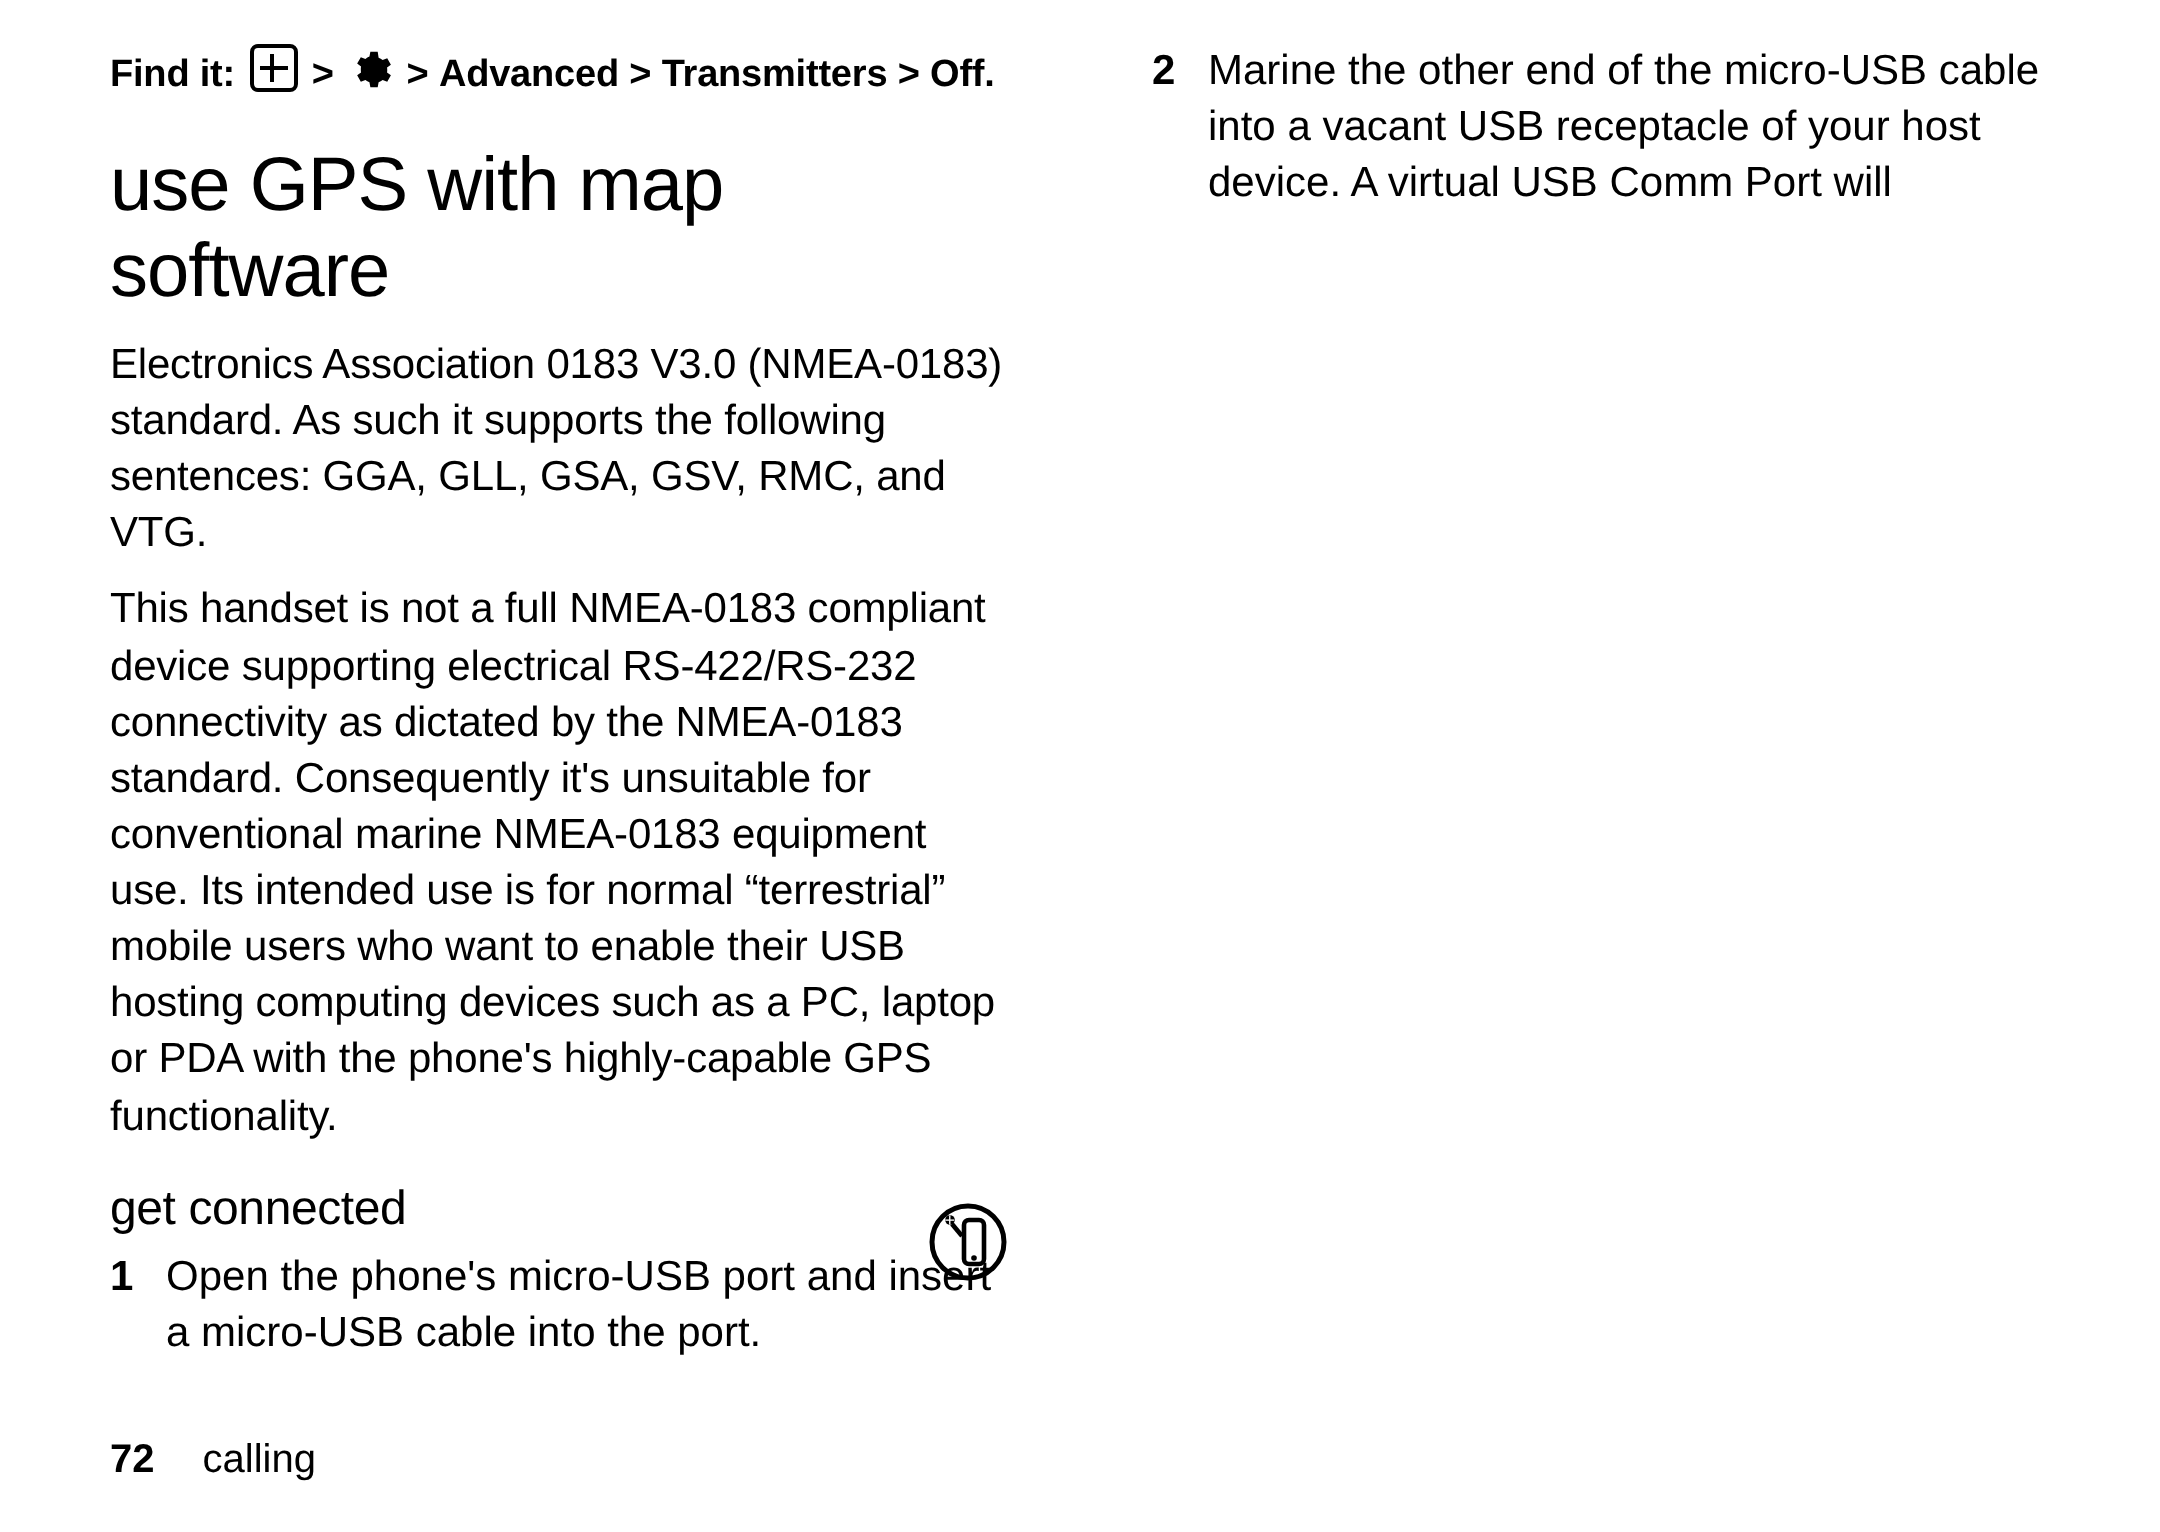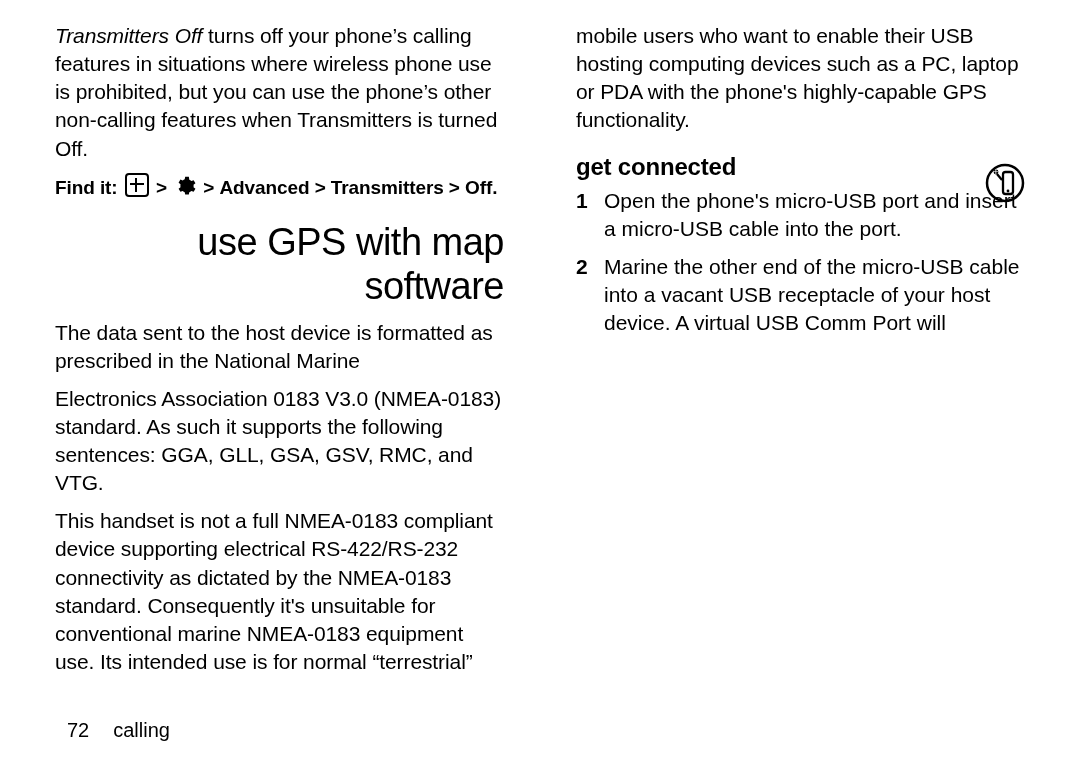--- a/index.html
+++ b/index.html
@@ -79,28 +79,27 @@
       width: 22px;
       height: 22px;
       display: block;
     }
     h1 {
       font-size: 38px;
       font-weight: 400;
       line-height: 1.15;
       margin: 20px 0 10px 0;
       letter-spacing: -0.5px;
-      text-align: right;
     }
     .bold-first {
       font-weight: 700;
     }
     h2.sub {
       font-size: 24px;
-      font-weight: 700;
+      font-weight: 400;
       margin: 18px 0 6px 0;
       letter-spacing: -0.2px;
     }
     .sub-row {
       position: relative;
       break-inside: avoid;
     }
     .side-icon {
       position: absolute;
       right: 0;
@@ -124,53 +123,48 @@
       font-size: 21px;
       line-height: 1.34;
     }
     .footer {
       position: absolute;
       left: 55px;
       bottom: 24px;
       font-size: 20px;
     }
     .footer .pageno {
-      font-weight: 400;
+      font-weight: 700;
       margin-right: 24px;
-      margin-left: 12px;
     }
   </style>
 </head>
 <body>
 
 <div class="page">
   <div class="columns">
 
-    <p>
-      <span class="lead-italic">Transmitters Off</span><span> turns off your phone’s calling features in situations where wireless phone use is prohibited, but you can use the phone’s other non-calling features when Transmitters is turned Off.</span>
-    </p>
 
     <p class="findit">
       <span class="label">Find it:</span>
       <span class="icon-box"></span>
       <span class="path">&gt;</span>
       <span class="icon-gear">
         <svg viewBox="0 0 24 24">
           <path fill="#000" d="M12 8a4 4 0 1 0 0 8 4 4 0 0 0 0-8zm9.4 4a7.6 7.6 0 0 0-.1-1.3l2.1-1.6-2-3.5-2.5 1a7.8 7.8 0 0 0-2.2-1.3L16.2 2h-4l-.5 2.7a7.8 7.8 0 0 0-2.2 1.3l-2.5-1-2 3.5 2.1 1.6A7.6 7.6 0 0 0 7 12c0 .4 0 .8.1 1.3L5 14.9l2 3.5 2.5-1c.7.5 1.4 1 2.2 1.3l.5 2.7h4l.5-2.7c.8-.3 1.5-.8 2.2-1.3l2.5 1 2-3.5-2.1-1.6c.1-.5.1-.9.1-1.3z"></path>
         </svg>
       </span>
       <span class="path">&gt;</span>
       <span class="path">Advanced &gt; Transmitters &gt; Off</span><span class="path">.</span>
     </p>
 
     <h1>use GPS with map software</h1>
 
 
 
-    <p>The data sent to the host device is formatted as prescribed in the National Marine</p>
 
     <p>Electronics Association 0183 V3.0 (NMEA-0183) standard. As such it supports the following sentences: GGA, GLL, GSA, GSV, RMC, and VTG.</p>
 
     <p>This handset is not a full NMEA-0183 compliant device supporting electrical RS-422/RS-232 connectivity as dictated by the NMEA-0183 standard. Consequently it's unsuitable for conventional marine NMEA-0183 equipment use. Its intended use is for normal “terrestrial” mobile users who want to enable their USB hosting computing devices such as a PC, laptop or PDA with the phone's highly-capable GPS functionality.</p>
 
     <div class="sub-row">
       <h2 class="sub">get connected</h2>
       <span class="side-icon">
         <svg viewBox="0 0 40 40">
           <circle cx="20" cy="20" r="18" fill="none" stroke="#000" stroke-width="2.5"></circle>

